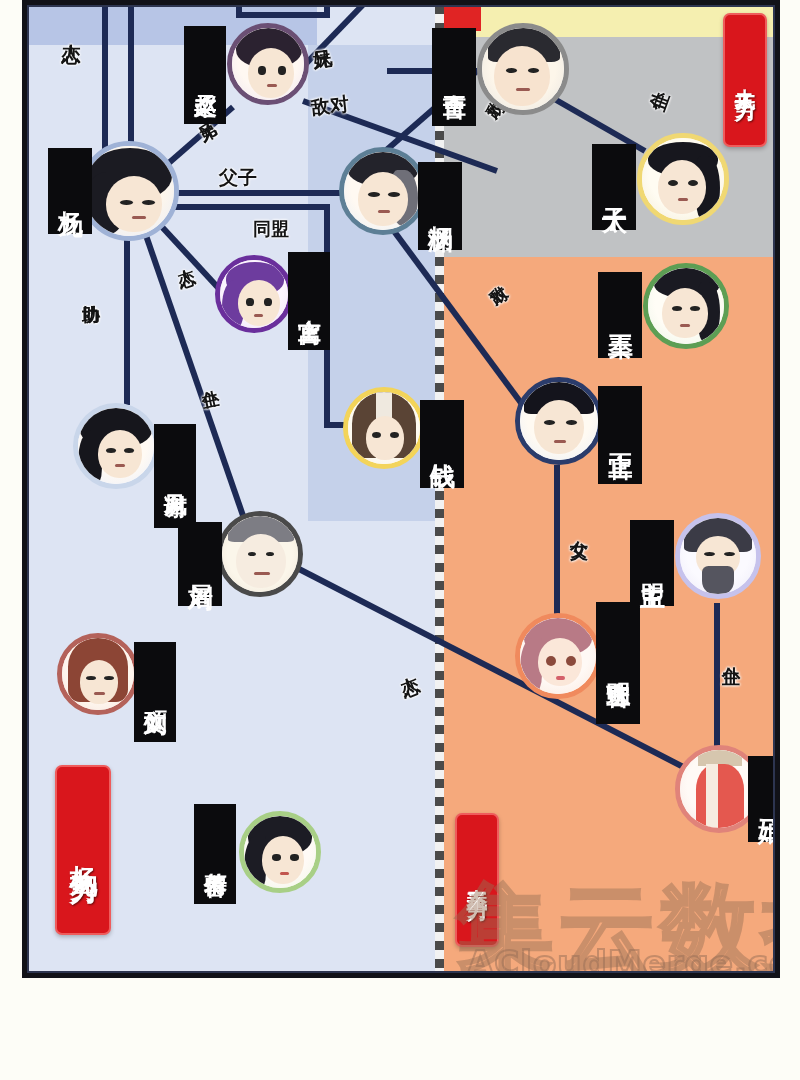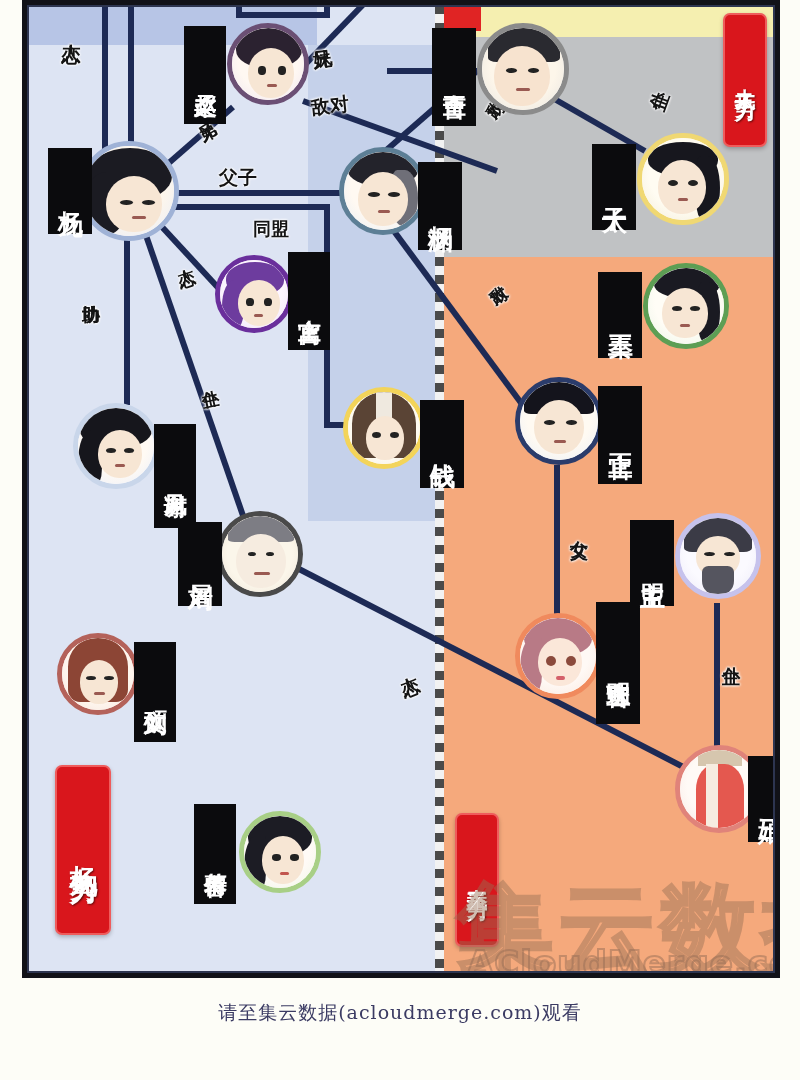--- a/index.html
+++ b/index.html
@@ -387,15 +387,14 @@
     <div class="banner" style="left:28px;top:760px;width:52px;height:166px;font-size:28px;">杨九势力</div>
     <div class="banner" style="left:696px;top:8px;width:40px;height:130px;font-size:21px;">太子势力</div>
     <div class="banner" style="left:428px;top:808px;width:40px;height:130px;font-size:21px;">秦王势力</div>
 
     <div class="wm wm-cn">集云数据</div>
     <div class="wm wm-en">ACloudMerge.com</div>
 
     <div class="frame-inner-edge"></div>
   </div>
 
-  <div class="footer">请至集云数据(acloudmerge.com)观看</div>
 
 </div>
 
 </body></html>

